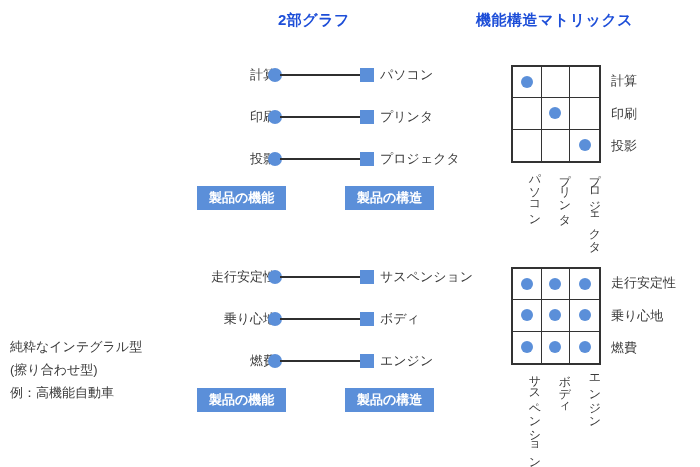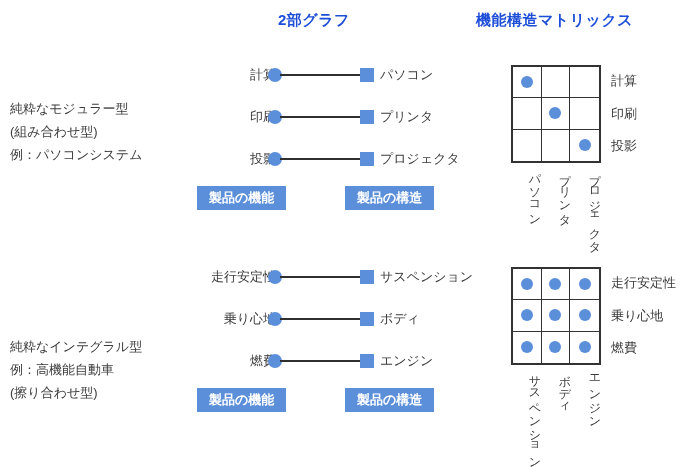--- a/index.html
+++ b/index.html
@@ -141,25 +141,20 @@
   }
 </style>
 </head>
 <body>
 
 <div id="page">
 
   <div id="hdr-graph" class="col-header">2部グラフ</div>
   <div id="hdr-matrix" class="col-header">機能構造マトリックス</div>
 
-  <div class="desc-block" style="top:97px;">
-    <div class="desc-line">純粋なモジュラー型</div>
-    <div class="desc-line">(組み合わせ型)</div>
-    <div class="desc-line">例：パソコンシステム</div>
-  </div>
 
   <div class="bip" style="left:200px; top:64px; width:300px; height:110px;">
 
     <div class="bip-row" style="top:0px;">
       <div class="fn-label">計算</div>
       <div class="node-circle"></div>
       <div class="edge-line"></div>
       <div class="node-square"></div>
       <div class="st-label">パソコン</div>
     </div>
@@ -209,22 +204,22 @@
     </div>
     <div class="col-labels">
       <div class="col-label">パソコン</div>
       <div class="col-label">プリンタ</div>
       <div class="col-label">プロジェクタ</div>
     </div>
   </div>
 
   <div class="desc-block" style="top:299px;margin-top:36px;">
     <div class="desc-line">純粋なインテグラル型</div>
+    <div class="desc-line">(擦り合わせ型)</div>
     <div class="desc-line">例：高機能自動車</div>
-    <div class="desc-line">(擦り合わせ型)</div>
   </div>
 
   <div class="bip" style="left:200px; top:266px; width:300px; height:110px;">
 
     <div class="bip-row" style="top:0px;">
       <div class="fn-label">走行安定性</div>
       <div class="node-circle"></div>
       <div class="edge-line"></div>
       <div class="node-square"></div>
       <div class="st-label">サスペンション</div>

